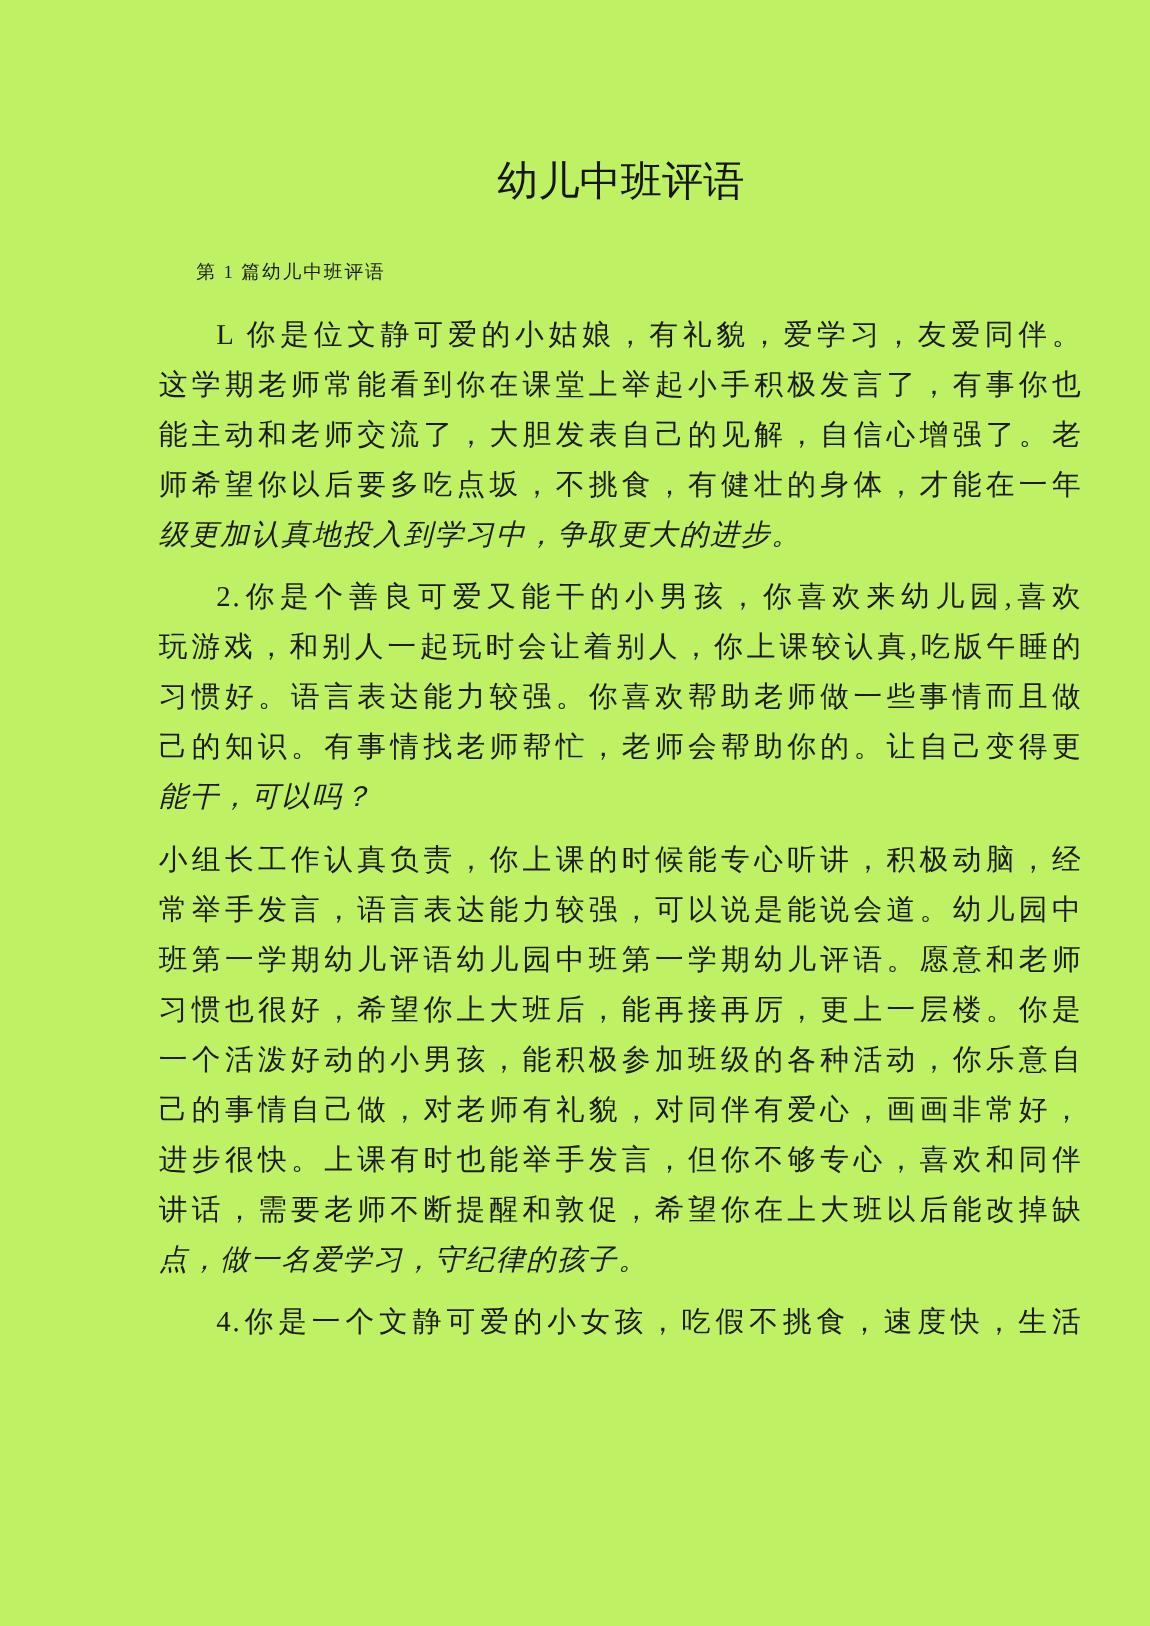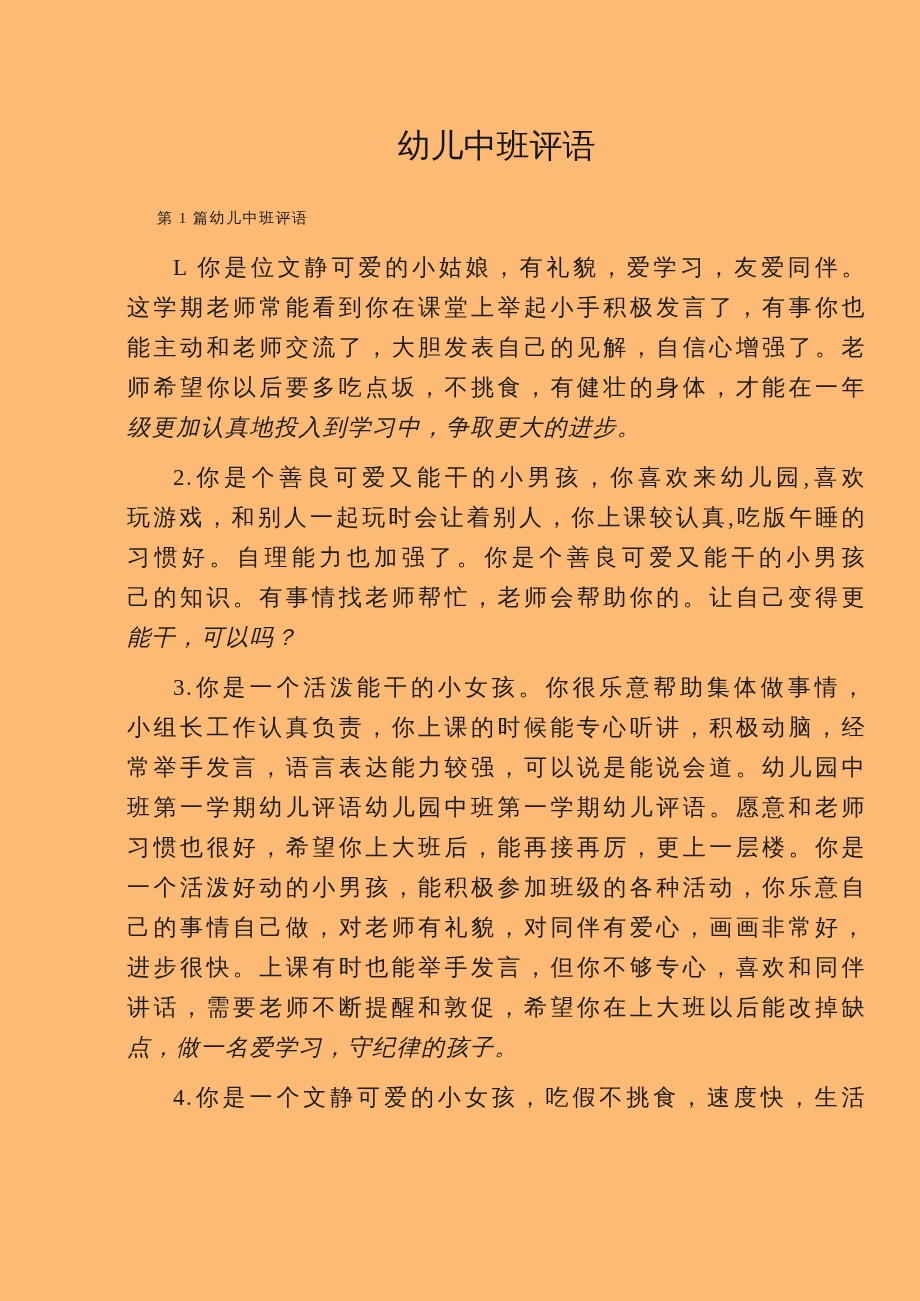--- a/index.html
+++ b/index.html
@@ -12,21 +12,21 @@
     height: 1301px;
     overflow: hidden;
     font-family: "Liberation Serif", "DejaVu Serif", serif;
     color: #1c1c1c;
   }
   .page {
     box-sizing: border-box;
     width: 920px;
     height: 1301px;
     padding: 0 54px 0 127px;
-    background: #fdba74;
+    background: #bef264;
   }
   .title {
     margin: 0;
     padding-top: 126px;
     font-size: 33px;
     font-weight: normal;
     line-height: 40px;
     text-align: center;
     color: #161616;
   }
@@ -70,26 +70,25 @@
       <div class="paragraph">
         <div class="line first">L 你是位文静可爱的小姑娘，有礼貌，爱学习，友爱同伴。</div>
         <div class="line">这学期老师常能看到你在课堂上举起小手积极发言了，有事你也</div>
         <div class="line">能主动和老师交流了，大胆发表自己的见解，自信心增强了。老</div>
         <div class="line">师希望你以后要多吃点坂，不挑食，有健壮的身体，才能在一年</div>
         <div class="line no-justify-last">级更加认真地投入到学习中，争取更大的进步。</div>
       </div>
       <div class="paragraph">
         <div class="line first">2.你是个善良可爱又能干的小男孩，你喜欢来幼儿园,喜欢</div>
         <div class="line">玩游戏，和别人一起玩时会让着别人，你上课较认真,吃版午睡的</div>
-        <div class="line">习惯好。自理能力也加强了。你是个善良可爱又能干的小男孩</div>
+        <div class="line">习惯好。语言表达能力较强。你喜欢帮助老师做一些事情而且做</div>
         <div class="line">己的知识。有事情找老师帮忙，老师会帮助你的。让自己变得更</div>
         <div class="line no-justify-last">能干，可以吗？</div>
       </div>
       <div class="paragraph">
-        <div class="line first">3.你是一个活泼能干的小女孩。你很乐意帮助集体做事情，</div>
         <div class="line">小组长工作认真负责，你上课的时候能专心听讲，积极动脑，经</div>
         <div class="line">常举手发言，语言表达能力较强，可以说是能说会道。幼儿园中</div>
         <div class="line">班第一学期幼儿评语幼儿园中班第一学期幼儿评语。愿意和老师</div>
         <div class="line">习惯也很好，希望你上大班后，能再接再厉，更上一层楼。你是</div>
         <div class="line">一个活泼好动的小男孩，能积极参加班级的各种活动，你乐意自</div>
         <div class="line">己的事情自己做，对老师有礼貌，对同伴有爱心，画画非常好，</div>
         <div class="line">进步很快。上课有时也能举手发言，但你不够专心，喜欢和同伴</div>
         <div class="line">讲话，需要老师不断提醒和敦促，希望你在上大班以后能改掉缺</div>
         <div class="line no-justify-last">点，做一名爱学习，守纪律的孩子。</div>
       </div>

